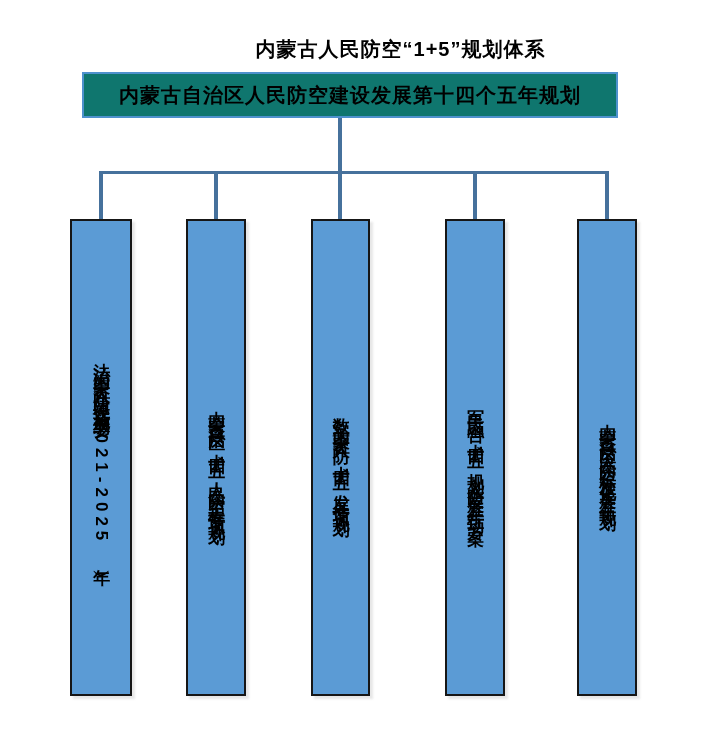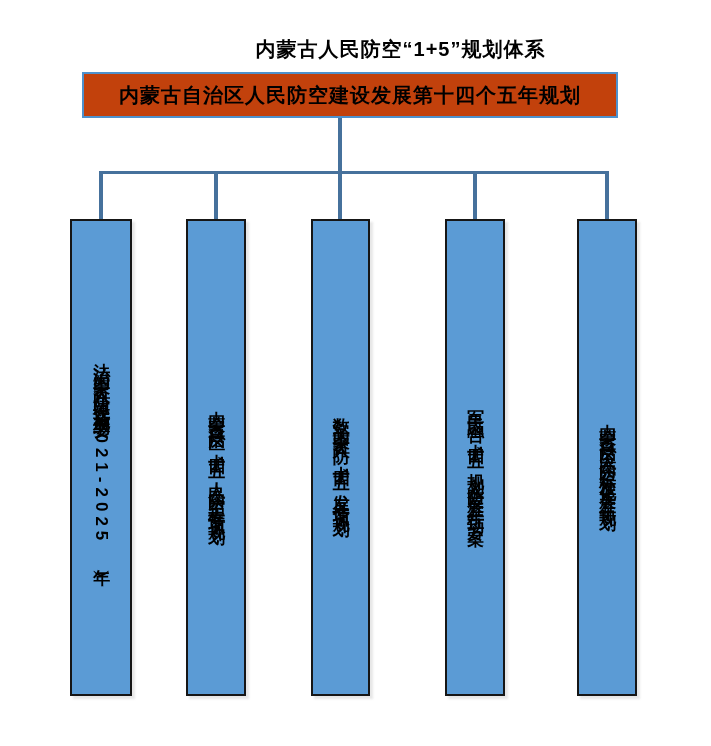--- a/index.html
+++ b/index.html
@@ -28,21 +28,21 @@
     color: #000000;
     margin-left: 45px;
   }
   .root-box {
     position: absolute;
     left: 82px;
     top: 72px;
     width: 536px;
     height: 46px;
     box-sizing: border-box;
-    background: #c2410c;
+    background: #0f766e;
     border: 2px solid #4e91cd;
     display: flex;
     align-items: center;
     justify-content: center;
     font-size: 20px;
     font-weight: bold;
     letter-spacing: 1px;
     color: #000000;
   }
   .connector {

